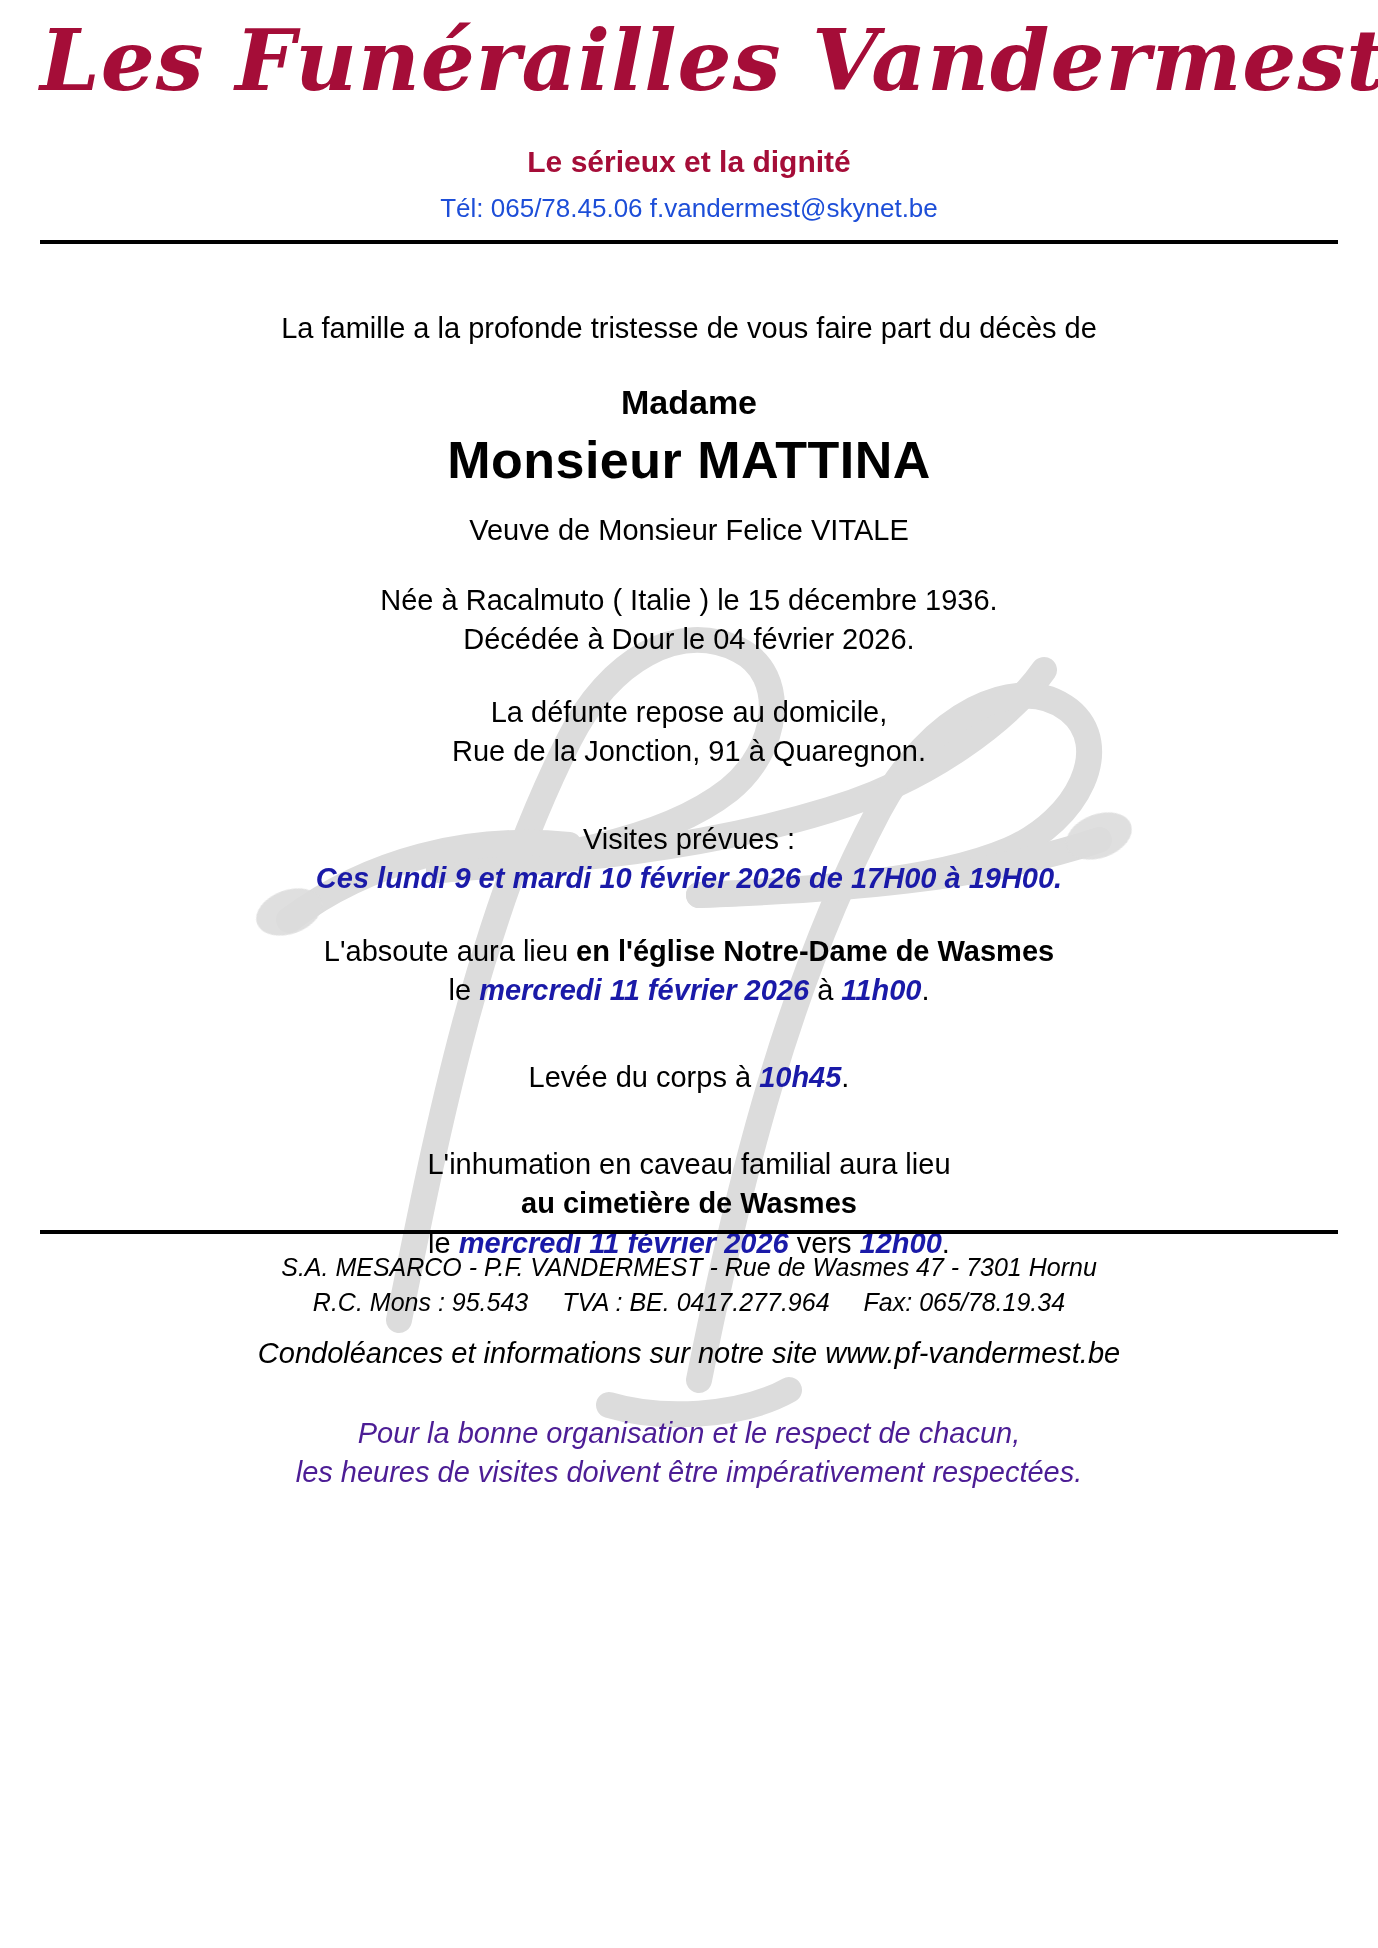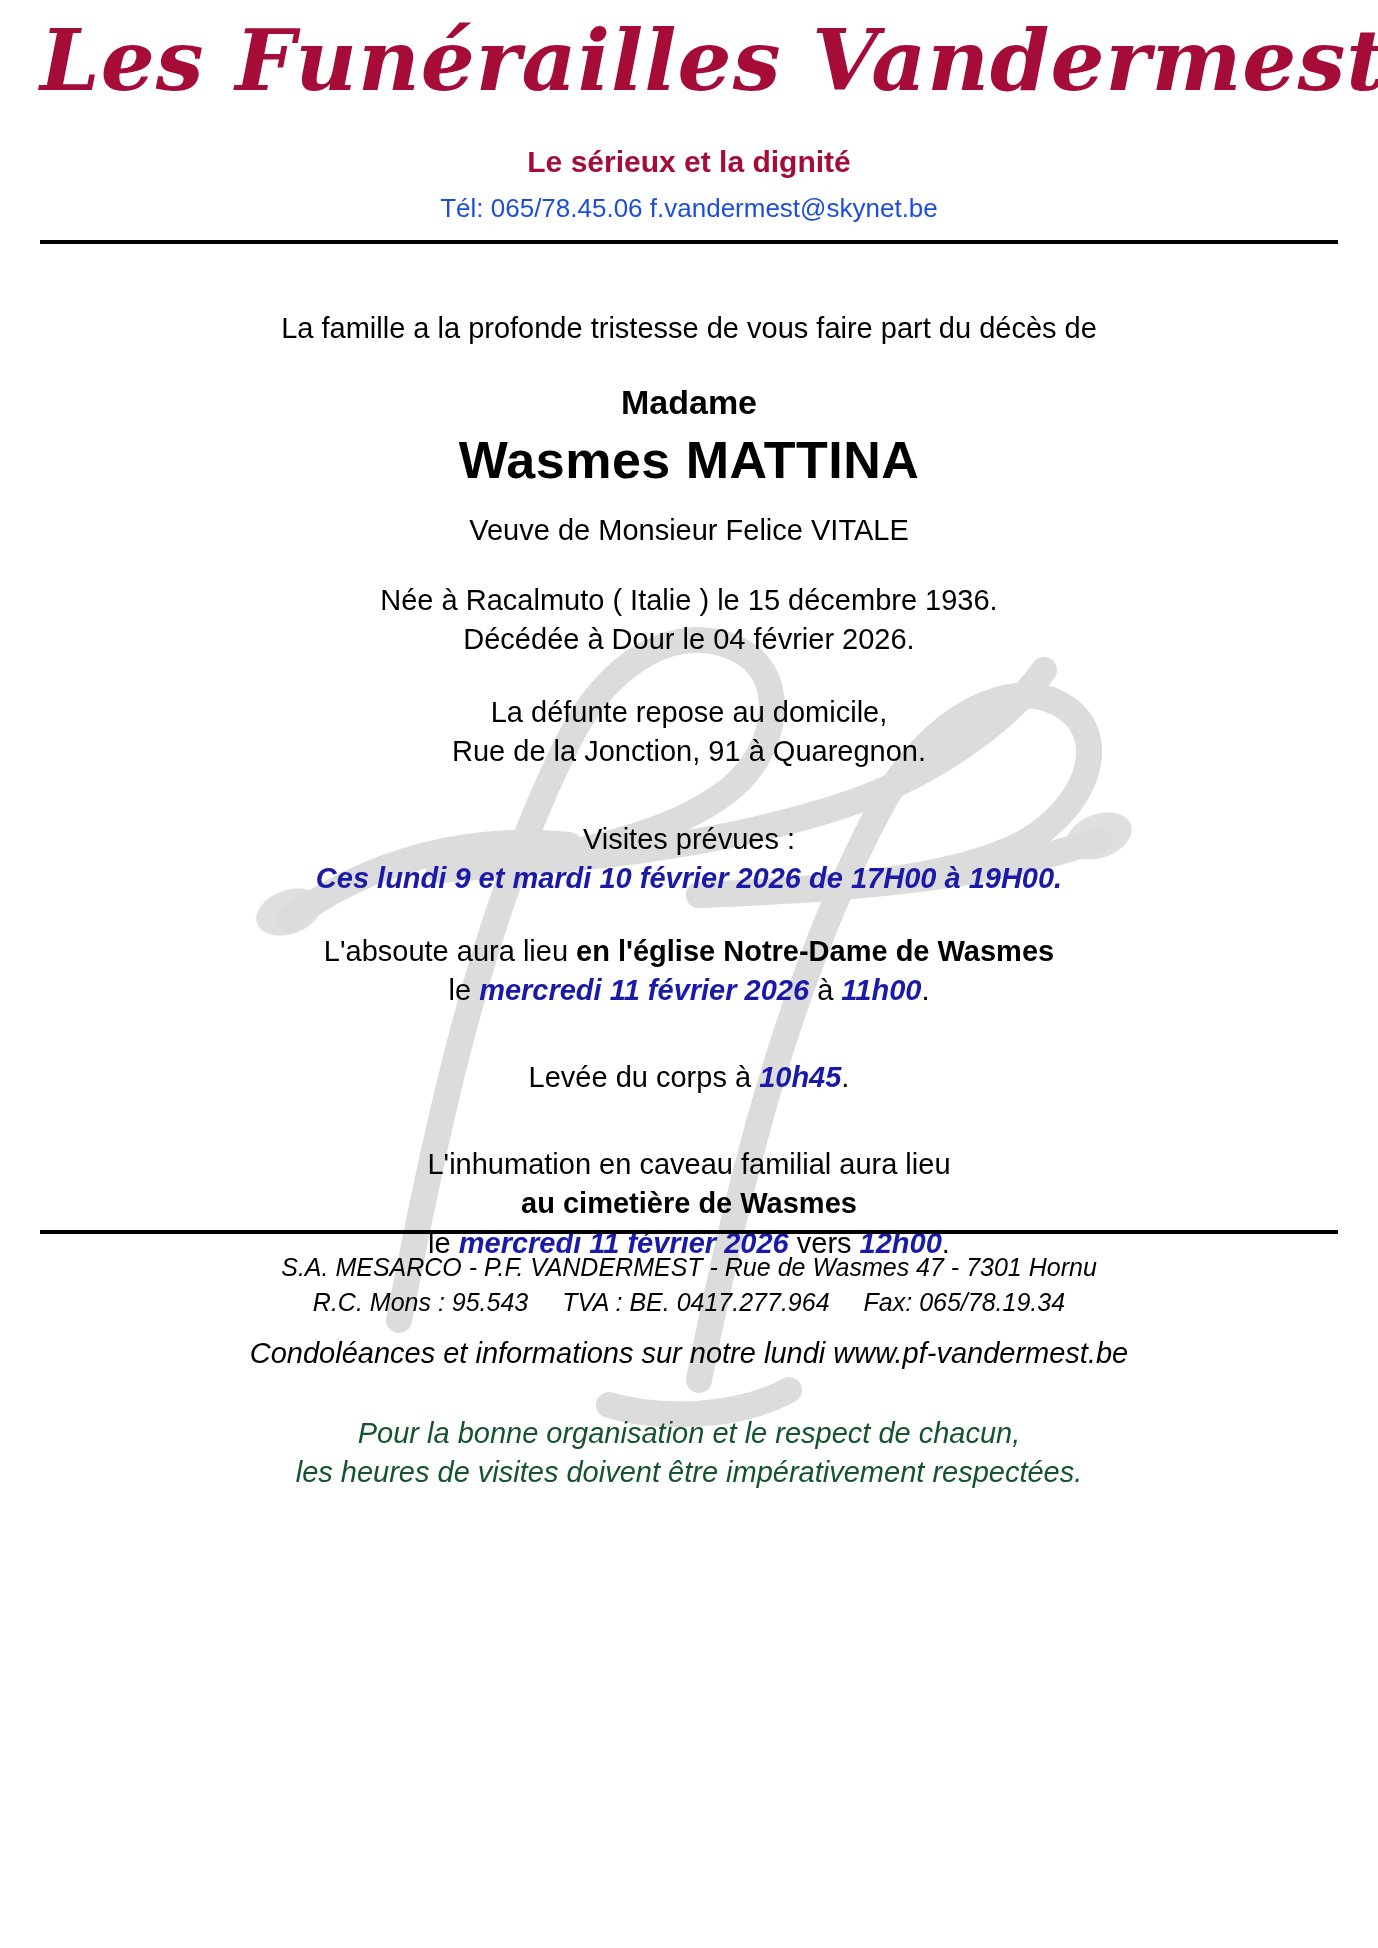--- a/index.html
+++ b/index.html
@@ -122,21 +122,21 @@
   .site-line {
     text-align: center;
     font-size: 29px;
     font-style: italic;
     margin-top: 74px;
   }
   .notice {
     text-align: center;
     font-size: 29px;
     font-style: italic;
-    color: #14532d;
+    color: #4c1d95;
     line-height: 1.35;
     margin-top: 44px;
   }
 
   
   .footer-wrap {
     position: absolute;
     left: 40px;
     right: 40px;
     bottom: 52px;
@@ -184,21 +184,21 @@
     <div class="slogan">Le sérieux et la dignité</div>
 
     <div class="contact">Tél: 065/78.45.06   f.vandermest@skynet.be</div>
 
     <hr class="rule-top">
 
     <div class="lead">La famille a la profonde tristesse de vous faire part du décès de</div>
 
     <div class="title-madame">Madame</div>
 
-    <div class="name">Wasmes MATTINA</div>
+    <div class="name">Monsieur MATTINA</div>
 
     <div class="spouse">Veuve de Monsieur Felice VITALE</div>
 
     <div class="block">
       <div>Née à Racalmuto ( Italie ) le 15 décembre 1936.</div>
       <div>Décédée à Dour le 04 février 2026.</div>
     </div>
 
     <div class="block">
       <div>La défunte repose au domicile,</div>
@@ -218,21 +218,21 @@
     <div class="block block-gap-lg">
       <div><span>Levée du corps à </span><span class="blue-it">10h45</span><span>.</span></div>
     </div>
 
     <div class="block block-gap-lg">
       <div>L'inhumation en caveau familial aura lieu</div>
       <div><b>au cimetière de Wasmes</b></div>
       <div><span>le </span><span class="blue-it">mercredi 11 février 2026</span><span> vers </span><span class="blue-it">12h00</span><span>.</span></div>
     </div>
 
-    <div class="site-line">Condoléances et informations sur notre lundi www.pf-vandermest.be</div>
+    <div class="site-line">Condoléances et informations sur notre site www.pf-vandermest.be</div>
 
     <div class="notice">
       <div>Pour la bonne organisation et le respect de chacun,</div>
       <div>les heures de visites doivent être impérativement respectées.</div>
     </div>
 
   </div>
 
   <div class="footer-wrap">
     <hr class="rule-bottom">

